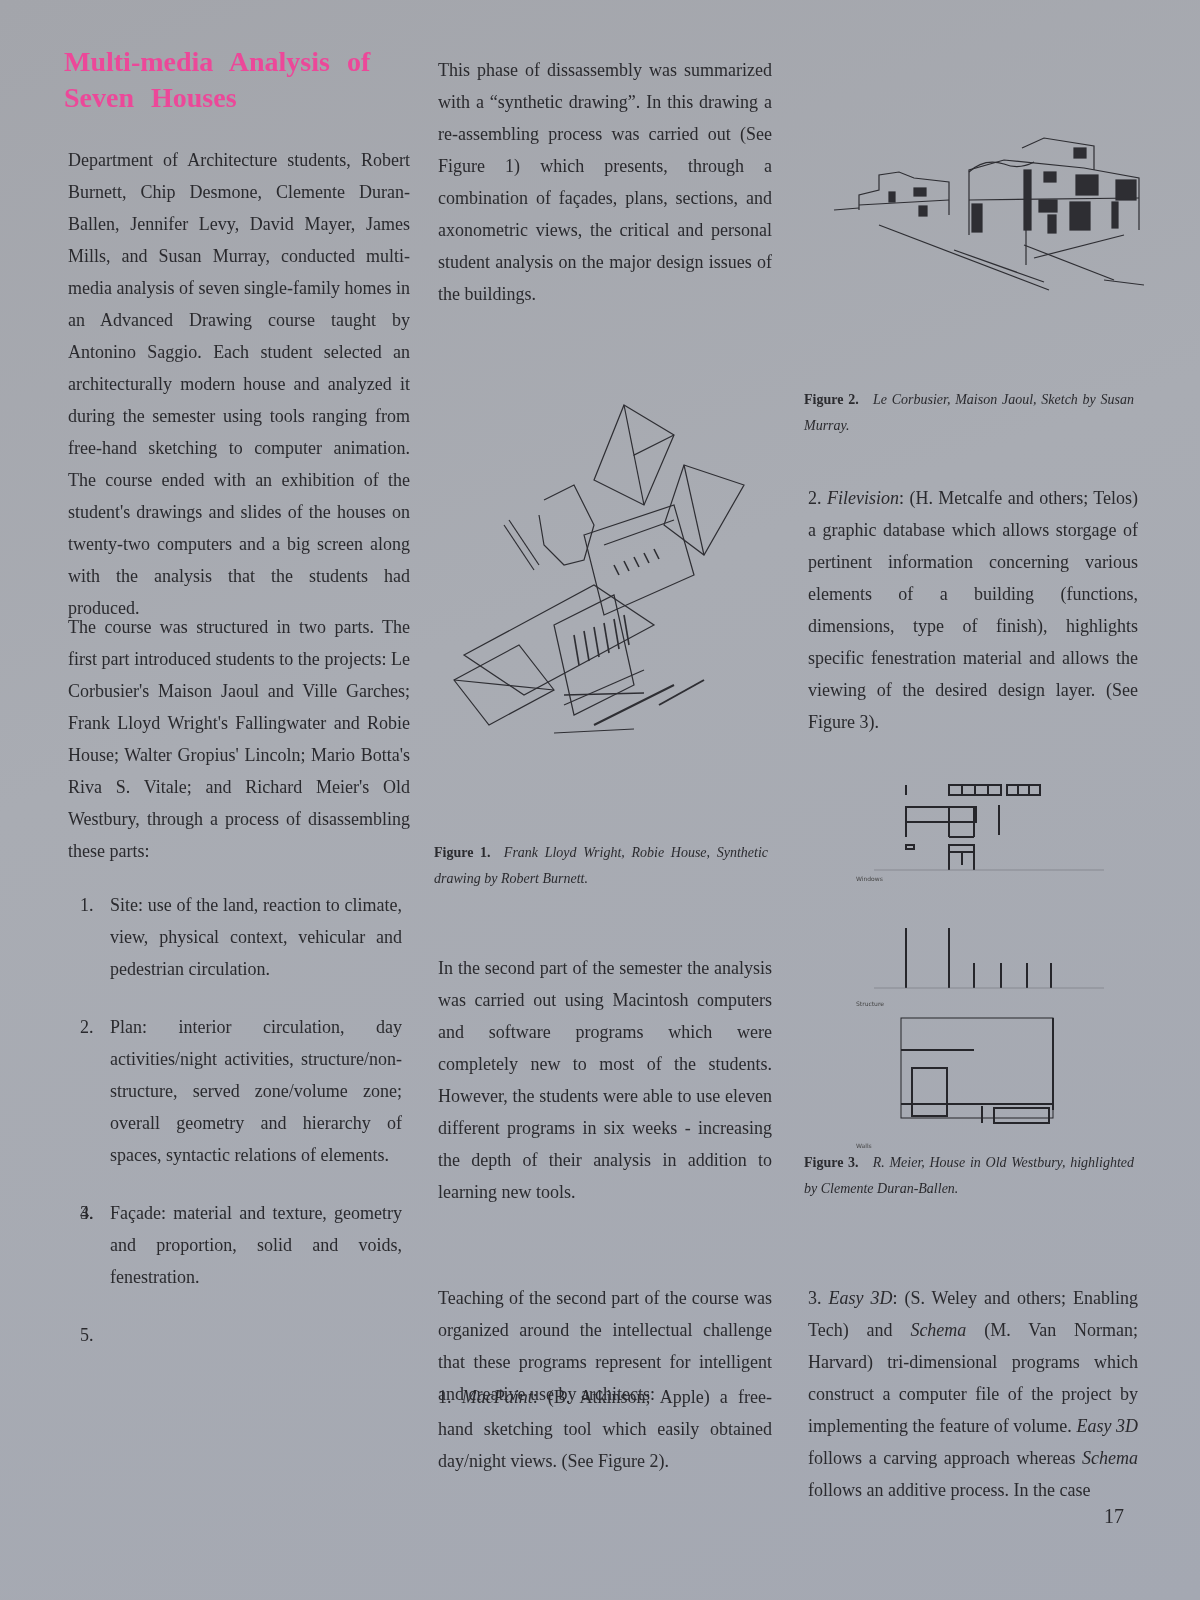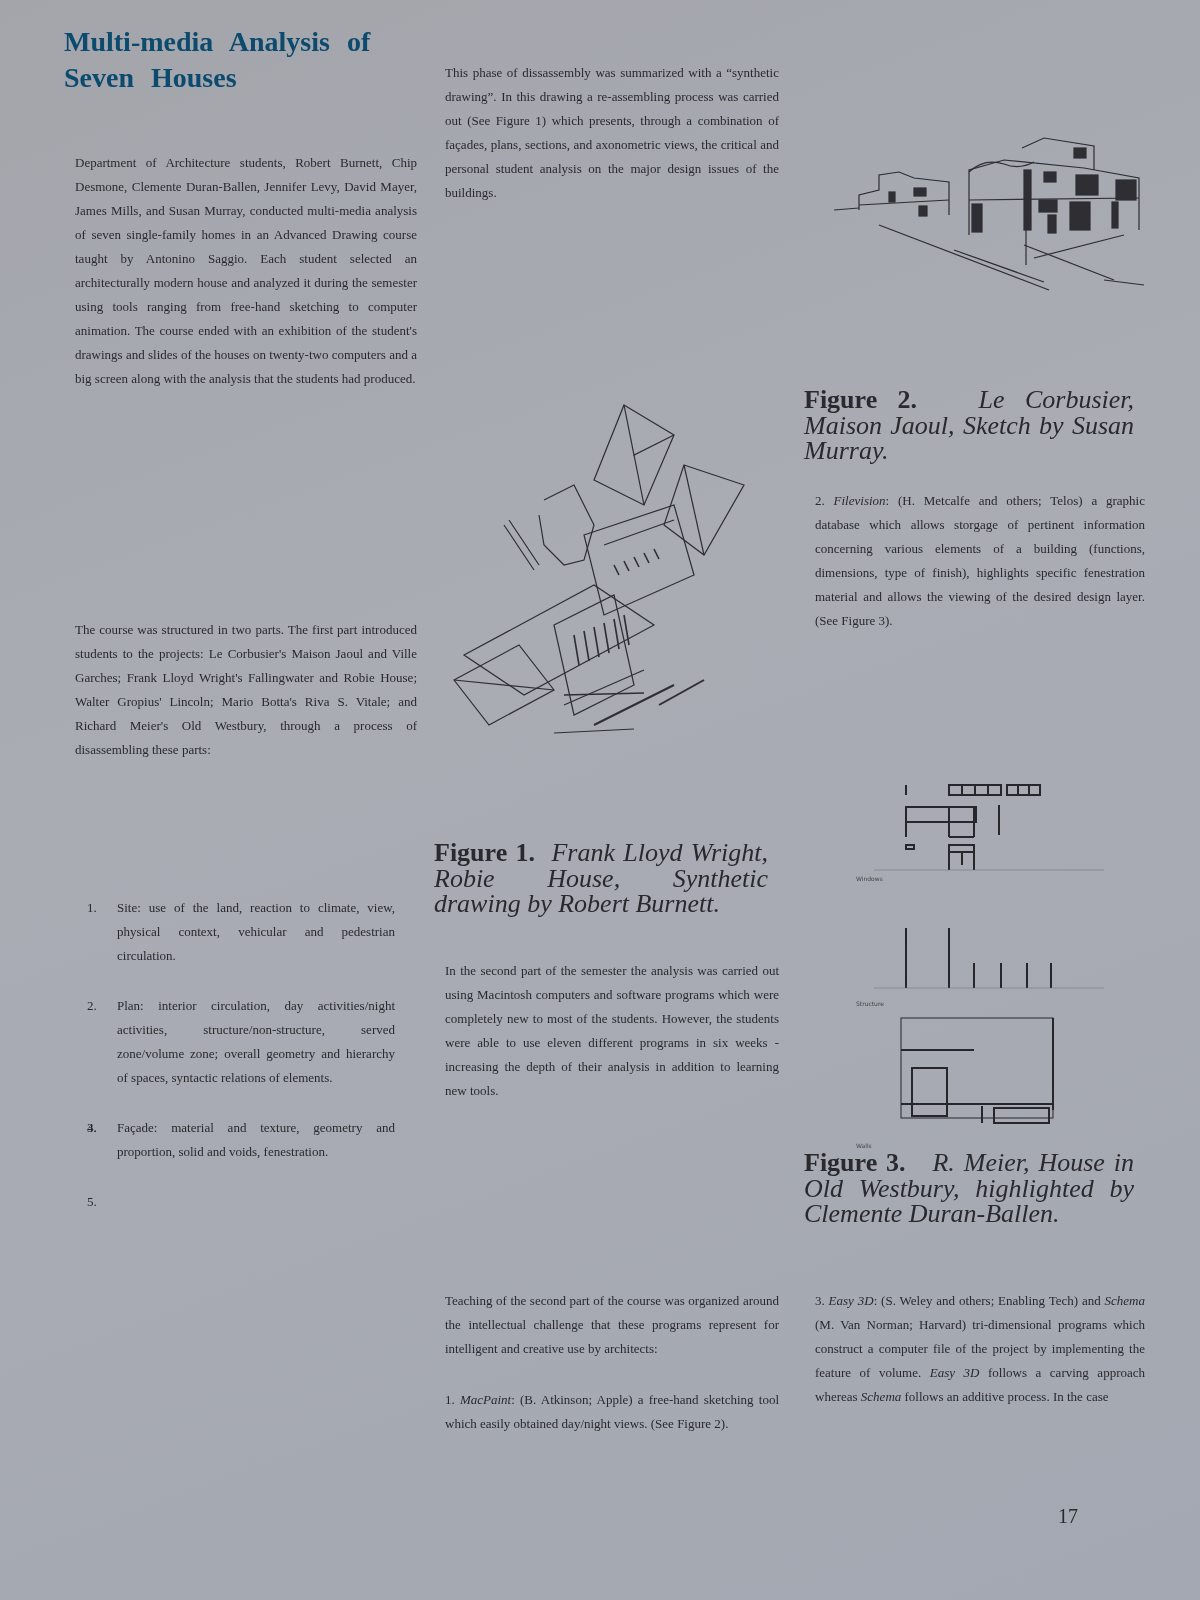--- a/index.html
+++ b/index.html
@@ -7,35 +7,35 @@
     width: 1200px; height: 1600px; overflow: hidden;
     background: linear-gradient(160deg, #a3a5ab 0%, #a9acb3 40%, #a4a8b2 100%);
     font-family: "Liberation Serif", "DejaVu Serif", serif;
     color: #2a2a2e;
     position: relative;
   }
   .col { position: absolute; top: 0; }
   .col1 { left: 64px; width: 342px; }
   .col2 { left: 434px; width: 334px; }
   .col3 { left: 804px; width: 352px; }
-  p, .li { margin: 11px; font-size: 13px; line-height: 24px; text-align: justify; }
+  p, .li { margin: 4px; font-size: 18px; line-height: 32px; text-align: justify; }
   .title {
-    position: absolute; left: 64px; top: 24px; width: 340px;
+    position: absolute; left: 64px; top: 44px; width: 340px;
     font-size: 28px; line-height: 36px; font-weight: bold; word-spacing: 10px;
-    color: #0c4a6e; margin: 0;
+    color: #ec4899; margin: 0;
   }
-  .caption { font-size: 26px; line-height: 25.7px; text-align: justify; }
+  .caption { font-size: 14px; line-height: 25.7px; text-align: justify; }
   .caption b { font-weight: bold; }
   .caption i, i { font-style: italic; }
   ol.parts { list-style: none; margin: 0; padding: 0; }
   ol.parts li { position: relative; padding-left: 42px; margin-bottom: 26px; }
   ol.parts li .num { position: absolute; left: 12px; top: 0; }
   .fig { position: absolute; }
   .fig svg { display: block; }
-  .pagenum { position: absolute; left: 1058px; top: 1505px; font-size: 20px; }
+  .pagenum { position: absolute; left: 1104px; top: 1505px; font-size: 20px; }
   .tiny-label { font-family: "DejaVu Sans", sans-serif; font-size: 6px; color: #444; position: absolute; }
 </style>
 </head>
 <body>
 
 <h1 class="title">Multi-media Analysis of Seven Houses</h1>
 
 <div class="col col1">
   <p style="position:absolute; top:140px; width:342px;">Department of Architecture students, Robert Burnett, Chip Desmone, Clemente Duran-Ballen, Jennifer Levy, David Mayer, James Mills, and Susan Murray, conducted multi-media analysis of seven single-family homes in an Advanced Drawing course taught by Antonino Saggio. Each student selected an architecturally modern house and analyzed it during the semester using tools ranging from free-hand sketching to computer animation. The course ended with an exhibition of the student's drawings and slides of the houses on twenty-two computers and a big screen along with the analysis that the students had produced.</p>
   <p style="position:absolute; top:607px; width:342px;">The course was structured in two parts. The first part introduced students to the projects: Le Corbusier's Maison Jaoul and Ville Garches; Frank Lloyd Wright's Fallingwater and Robie House; Walter Gropius' Lincoln; Mario Botta's Riva S. Vitale; and Richard Meier's Old Westbury, through a process of disassembling these parts:</p>

